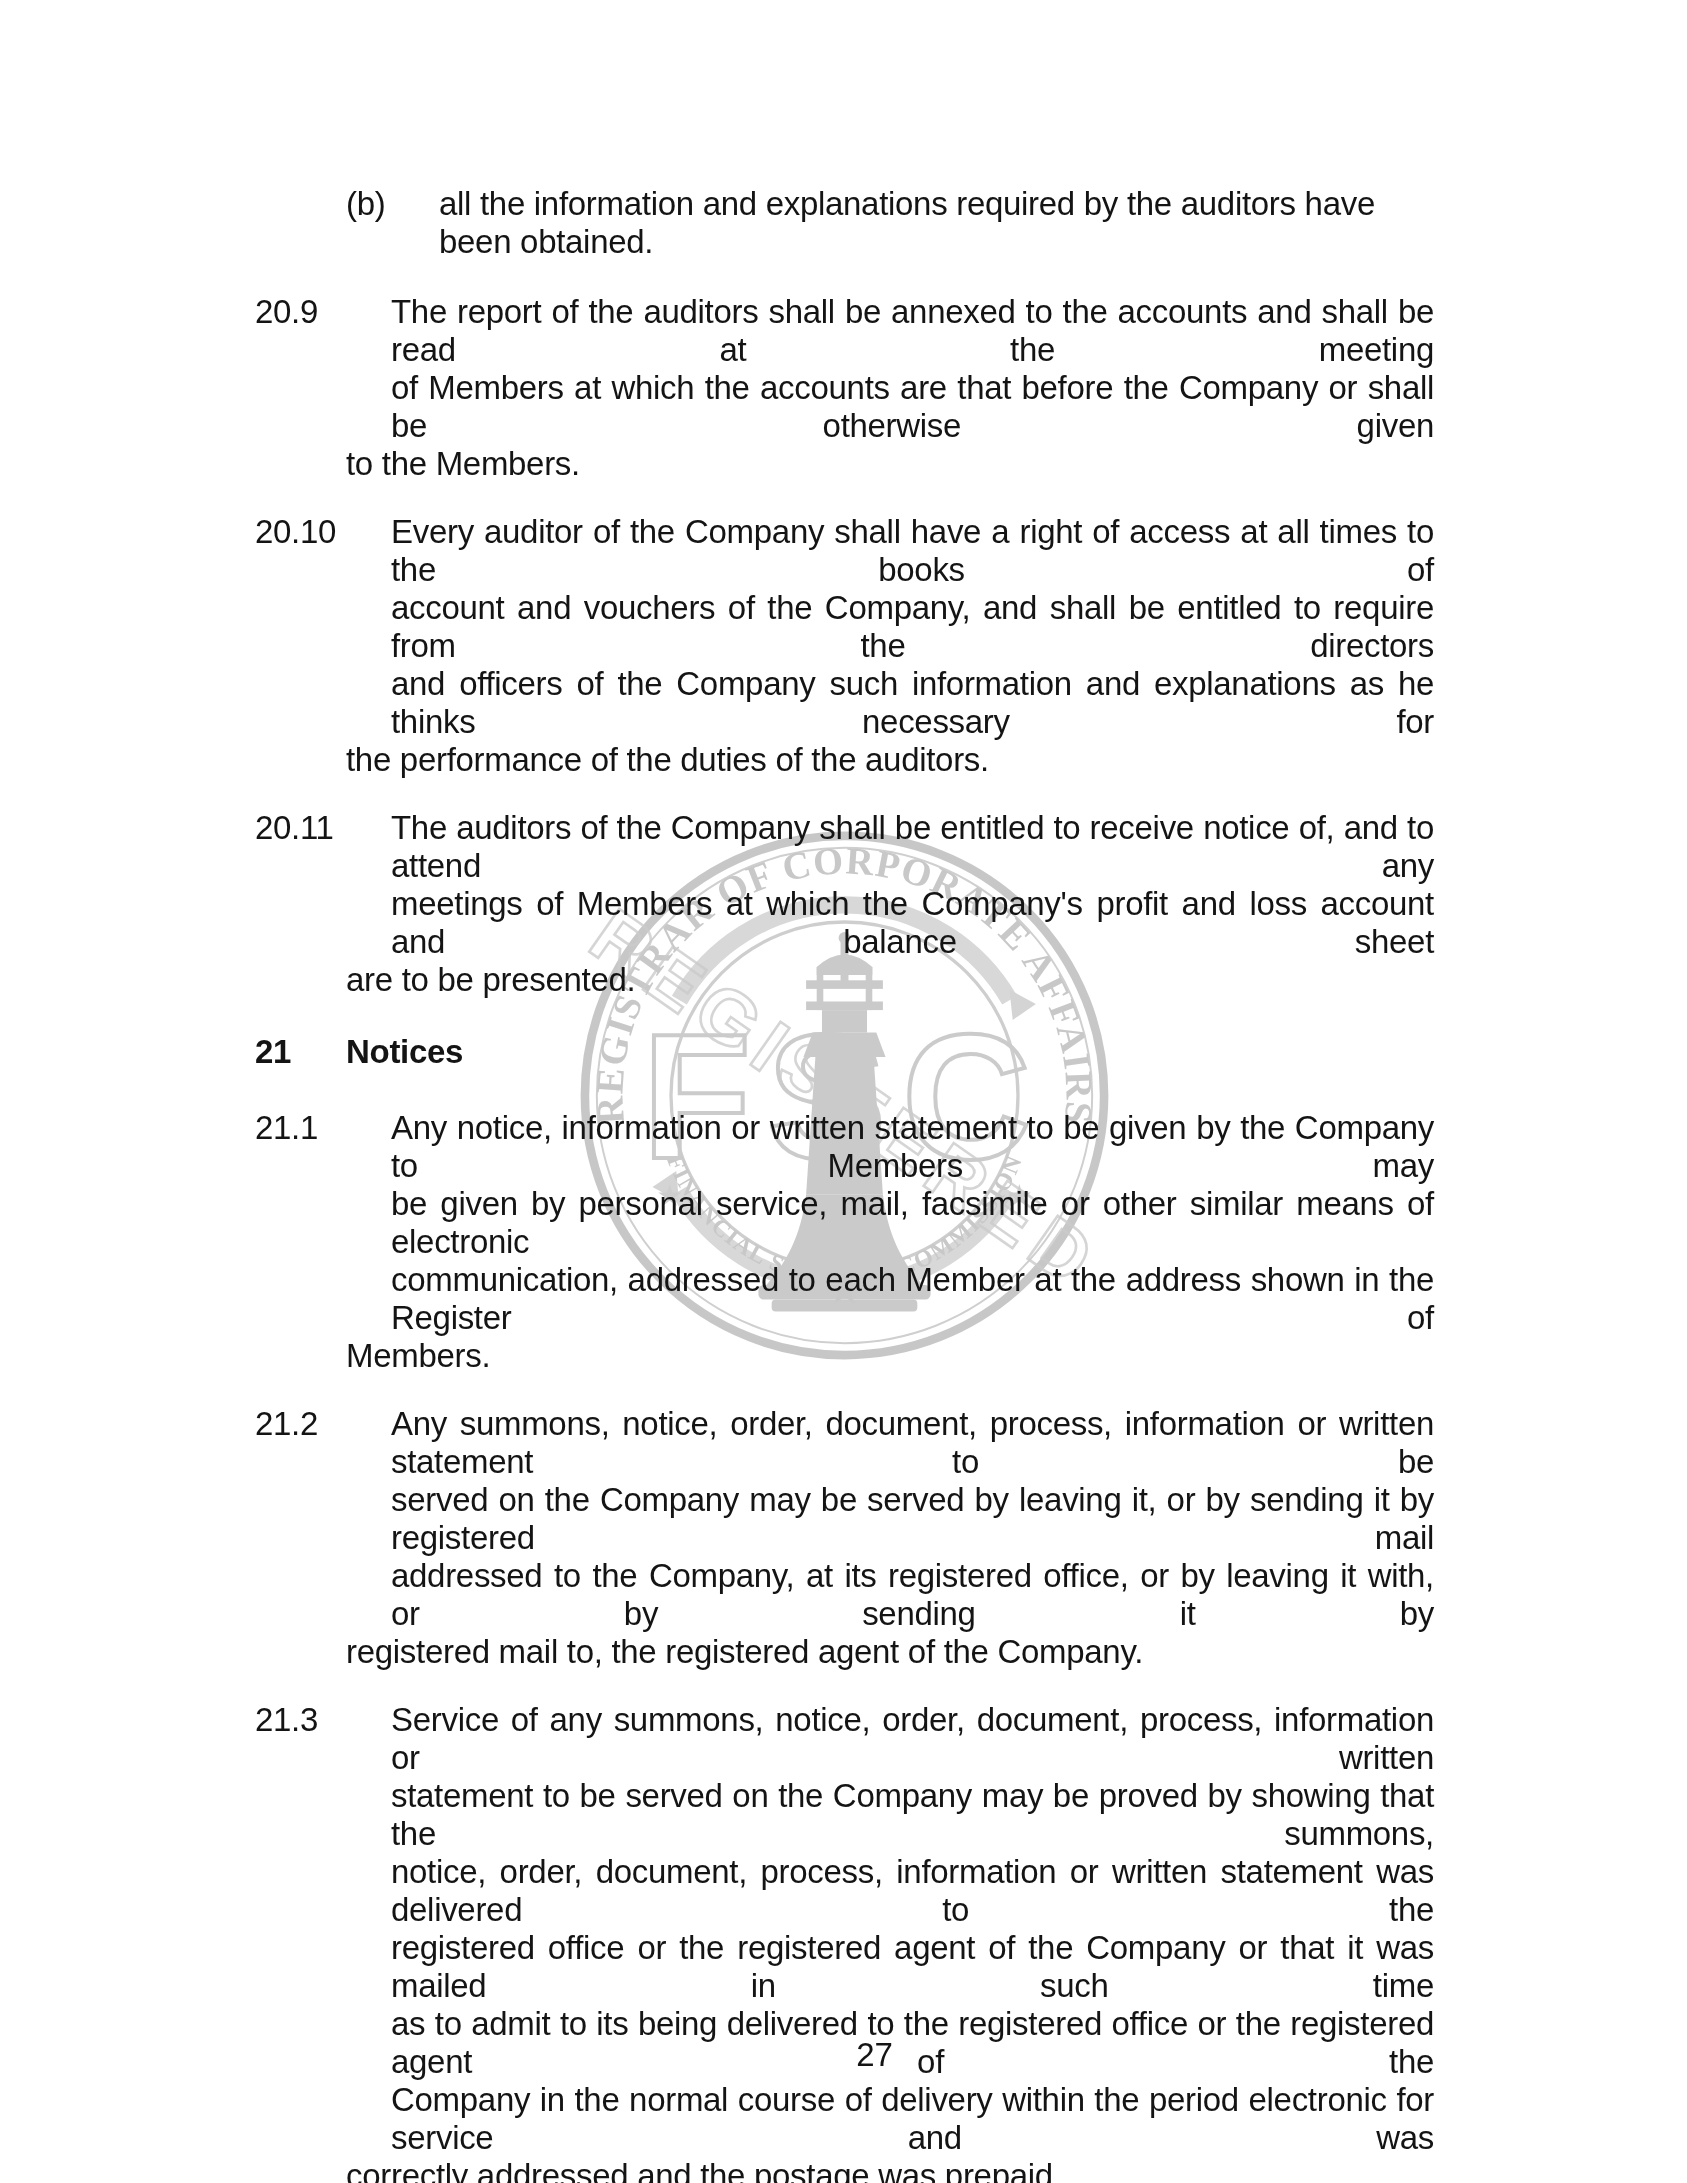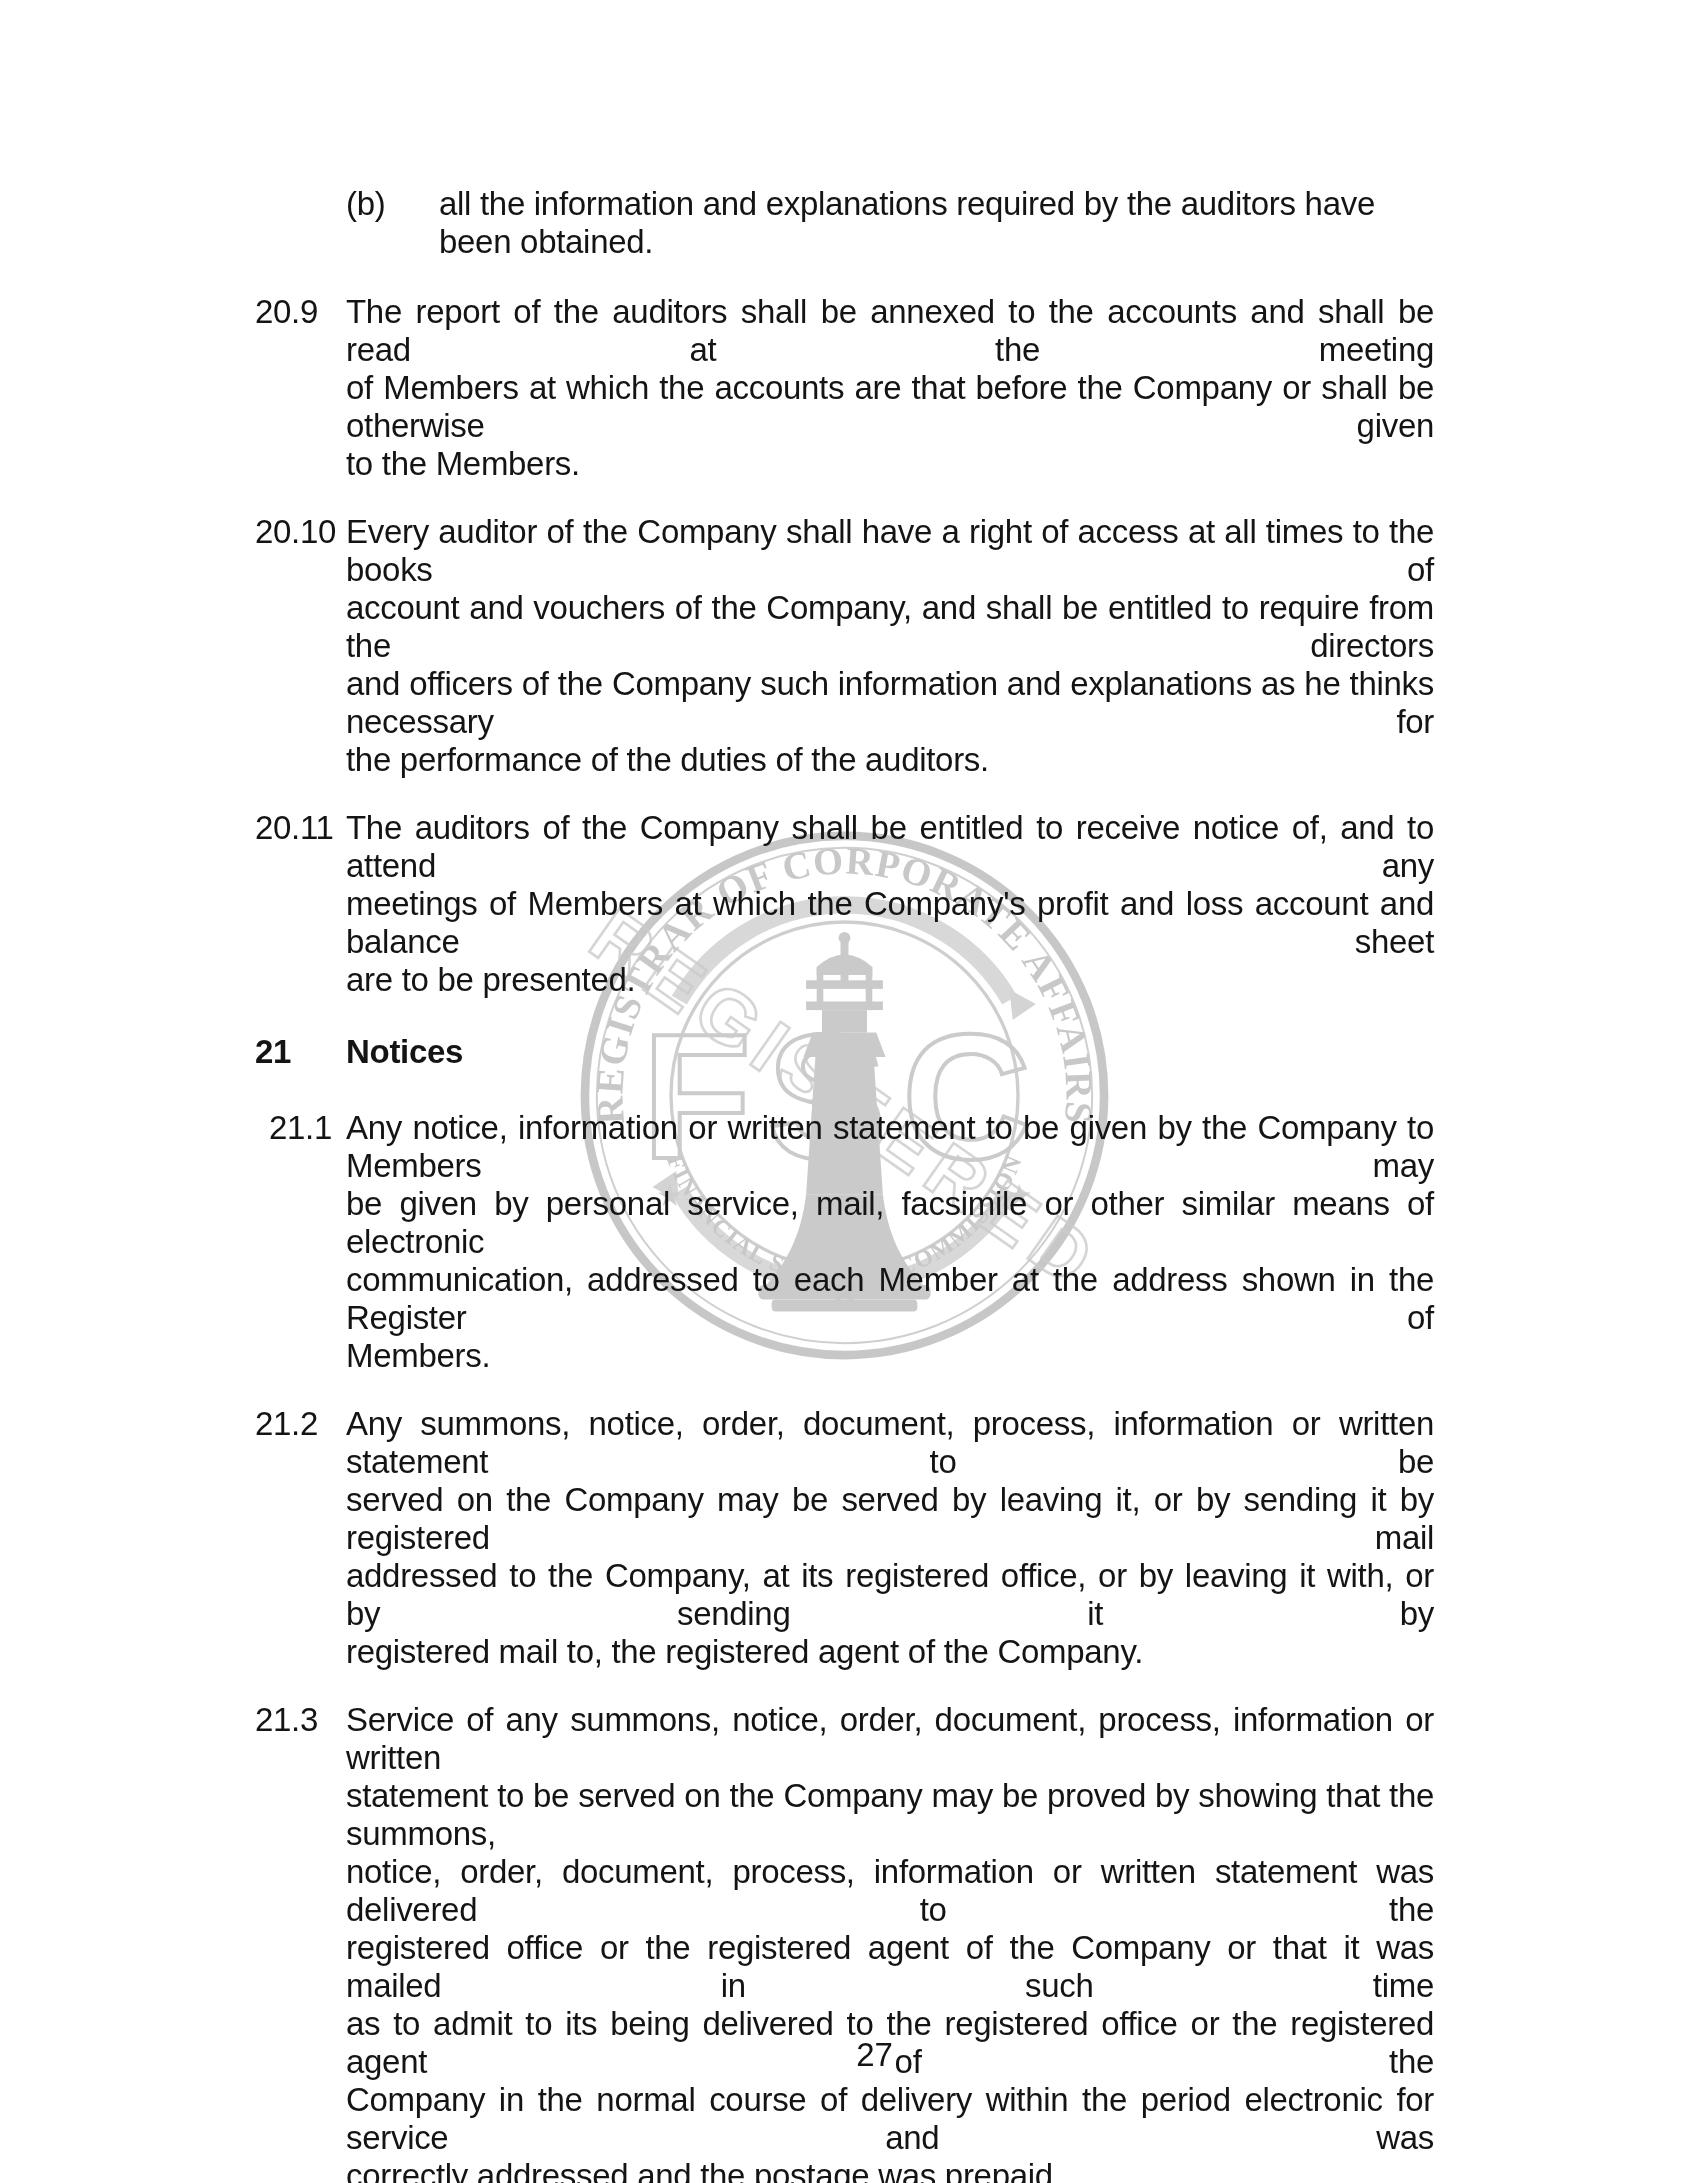--- a/index.html
+++ b/index.html
@@ -22,21 +22,21 @@
     font-size:33px;line-height:38px;letter-spacing:-0.3px;
   }
   .item{display:flex;margin-bottom:30px;}
   .item.sub{margin-bottom:32px;}
   .item.heading{margin-top:4px;margin-bottom:38px;font-weight:bold;}
   .num{flex:0 0 91px;}
   .lines{width:1088px;}
   .sub-wrap{display:flex;width:1088px;}
   .marker{flex:0 0 93px;}
   .sub-wrap .lines{width:996px;}
-  .line.just{text-align:justify;text-align-last:justify;}
+  .line.just{text-align:justify;text-align-last:justify;margin-left:45px;}
   .line.last{text-align:left;text-align-last:left;}
   .footer{
     position:absolute;left:0;top:2036px;width:1687px;
     text-align:center;font-size:33px;line-height:38px;z-index:1;margin-left:31px;
   }
   .seal-arc-text{fill:#c6c6c6;font-family:"Liberation Serif","DejaVu Serif",serif;font-weight:bold;}
   .seal-hollow{fill:none;stroke:#c9c9c9;font-family:"Liberation Sans",sans-serif;font-weight:bold;}
 </style>
 </head>
 <body>
@@ -127,21 +127,21 @@
           <div class="line just">The auditors of the Company shall be entitled to receive notice of, and to attend any</div>
           <div class="line just">meetings of Members at which the Company's profit and loss account and balance sheet</div>
           <div class="line last">are to be presented.</div>
         </div>
       </div>
       <div class="item heading">
         <div class="num" style="display: block;">21</div>
         <div class="title">Notices</div>
       </div>
       <div class="item para">
-        <div class="num" style="display: block; text-align: center;">21.1</div>
+        <div class="num" style="display: block;">21.1</div>
         <div class="lines">
           <div class="line just">Any notice, information or written statement to be given by the Company to Members may</div>
           <div class="line just">be given by personal service, mail, facsimile or other similar means of electronic</div>
           <div class="line just">communication, addressed to each Member at the address shown in the Register of</div>
           <div class="line last">Members.</div>
         </div>
       </div>
       <div class="item para">
         <div class="num" style="display: block;">21.2</div>
         <div class="lines">

